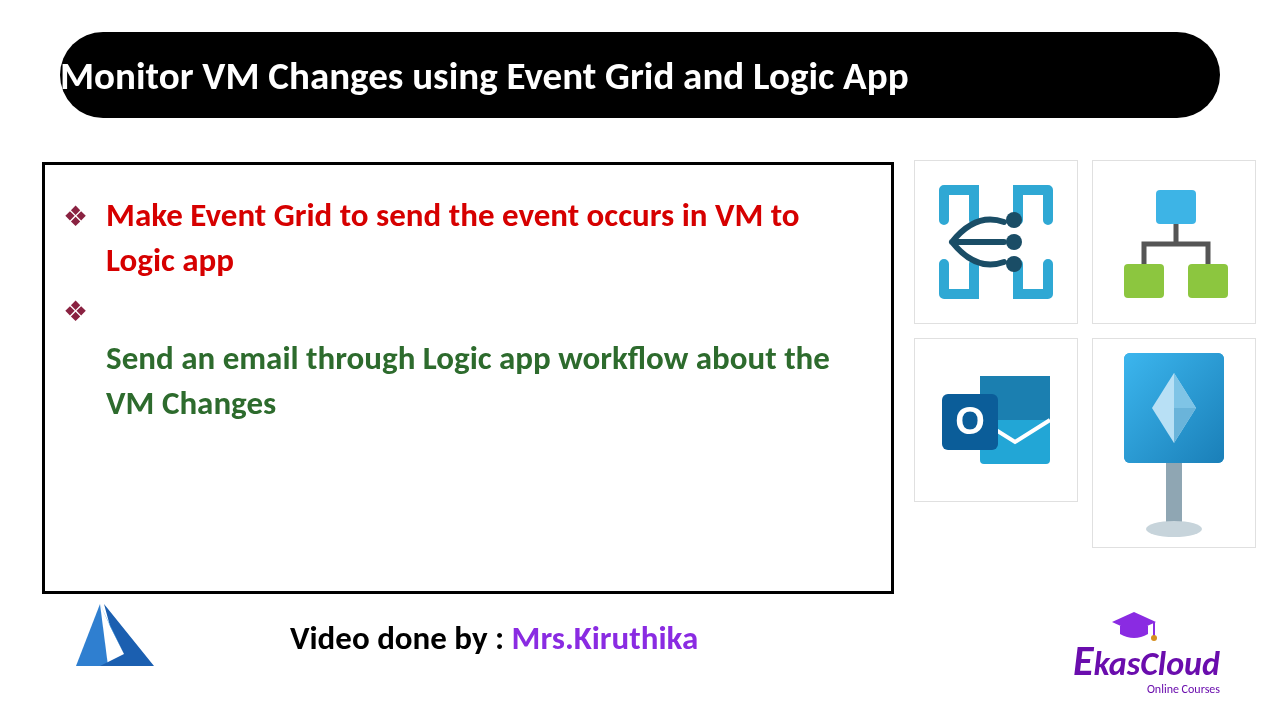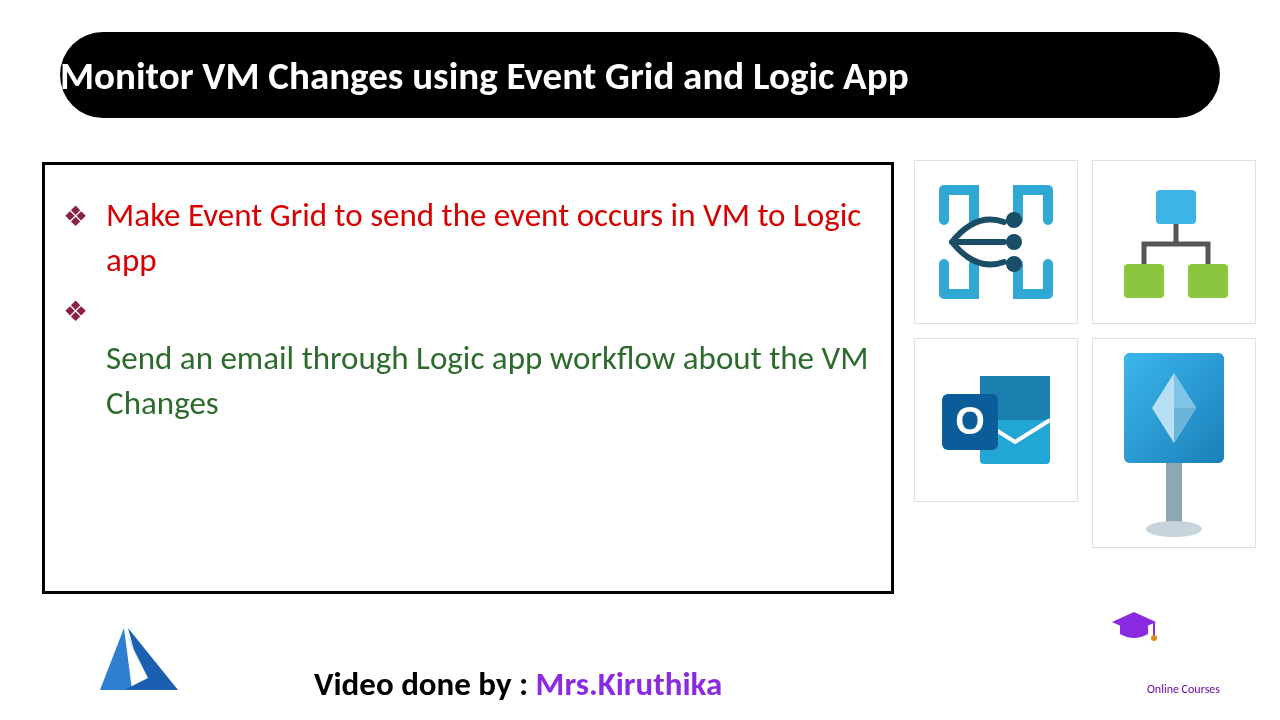--- a/index.html
+++ b/index.html
@@ -45,21 +45,21 @@
   }
   .bullet-mark {
     font-size: 28px;
     color: #8a2241;
     margin-right: 18px;
     margin-top: 6px;
     flex-shrink: 0;
   }
   .bullet-text {
     font-size: 33px;
-    font-weight: 400;
+    font-weight: 700;
     line-height: 1.35;
   }
   .bullet-red { color: #d60000; }
   .bullet-green { color: #2d6b2d; margin-top: 48px; }
   .icon-grid {
     position: absolute;
     top: 160px;
     left: 914px;
     width: 346px;
     display: flex;
@@ -71,26 +71,25 @@
     height: 164px;
     background: #ffffff;
     border: 1px solid #e0e0e0;
     display: flex;
     align-items: center;
     justify-content: center;
     position: relative;
   }
   .footer {
     position: absolute;
-    bottom: 16px;
+    bottom: 40px;
     left: 0;
     width: 100%;
     display: flex;
-    align-items: flex-end;
-    padding-left: 24px;
+    align-items: center;
   }
   .azure-logo {
     margin-left: 70px;
   }
   .credit {
     margin-left: 130px;
     font-size: 33px;
     font-weight: 700;
     color: #000000;
   }
@@ -208,14 +207,17 @@
 
 <div class="ekas-cap">
   <svg width="48" height="34" viewBox="0 0 48 34">
     <polygon points="24,2 46,12 24,22 2,12" fill="#8a2be2"></polygon>
     <path d="M10 16 L10 24 Q24 32 38 24 L38 16" fill="#8a2be2"></path>
     <line x1="44" y1="12" x2="44" y2="26" stroke="#8a2be2" stroke-width="2"></line>
     <circle cx="44" cy="28" r="3" fill="#d68f1f"></circle>
   </svg>
 </div>
 <div class="ekas-logo">
+  <span class="brand">
+    <span style="font-size:42px;">E</span><span>kasCloud</span>
+  </span>
   <span class="tag">Online Courses</span>
 </div>
 
 </body></html>

